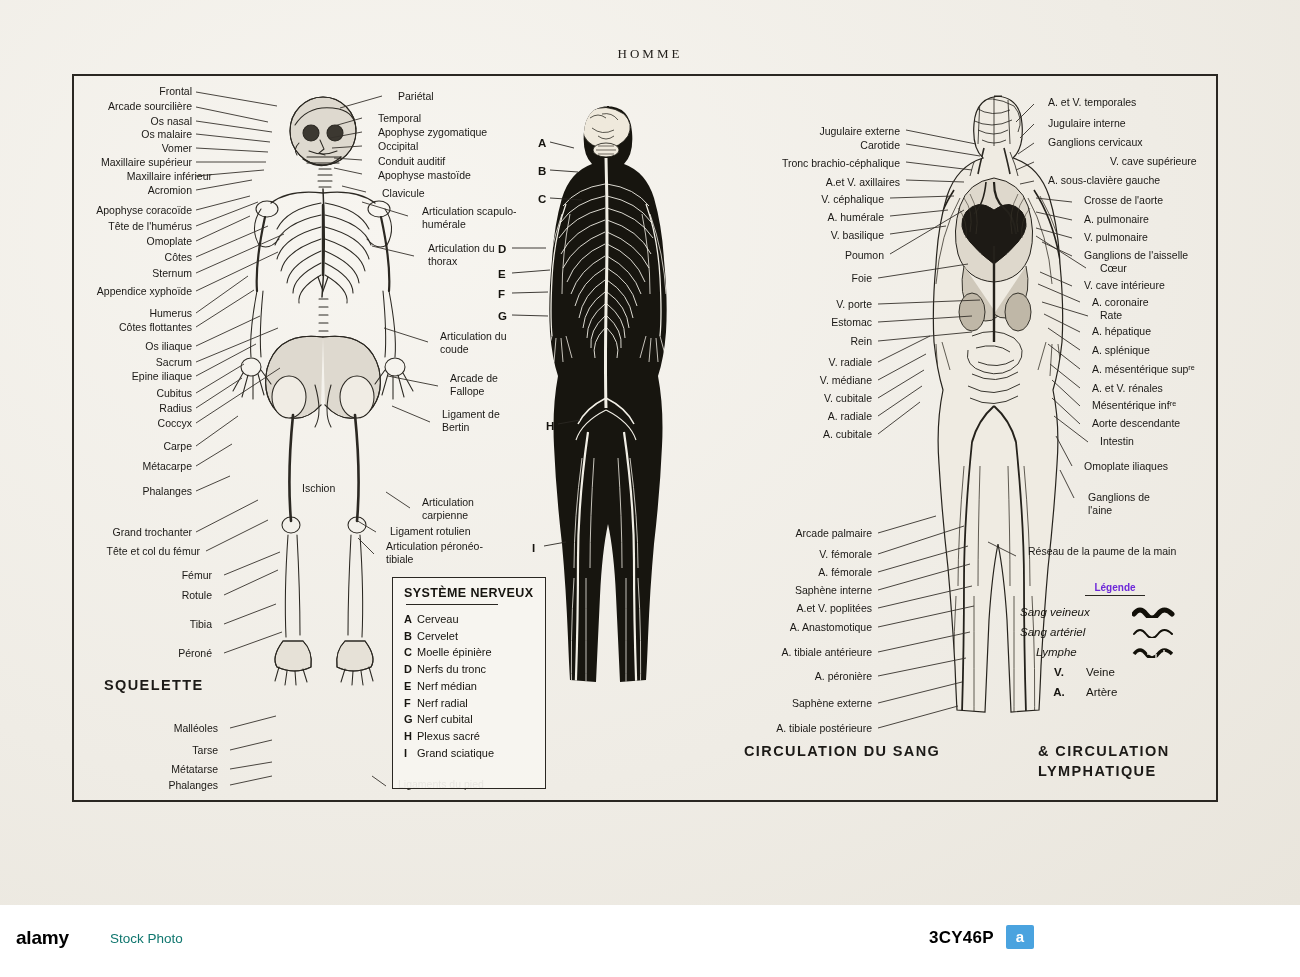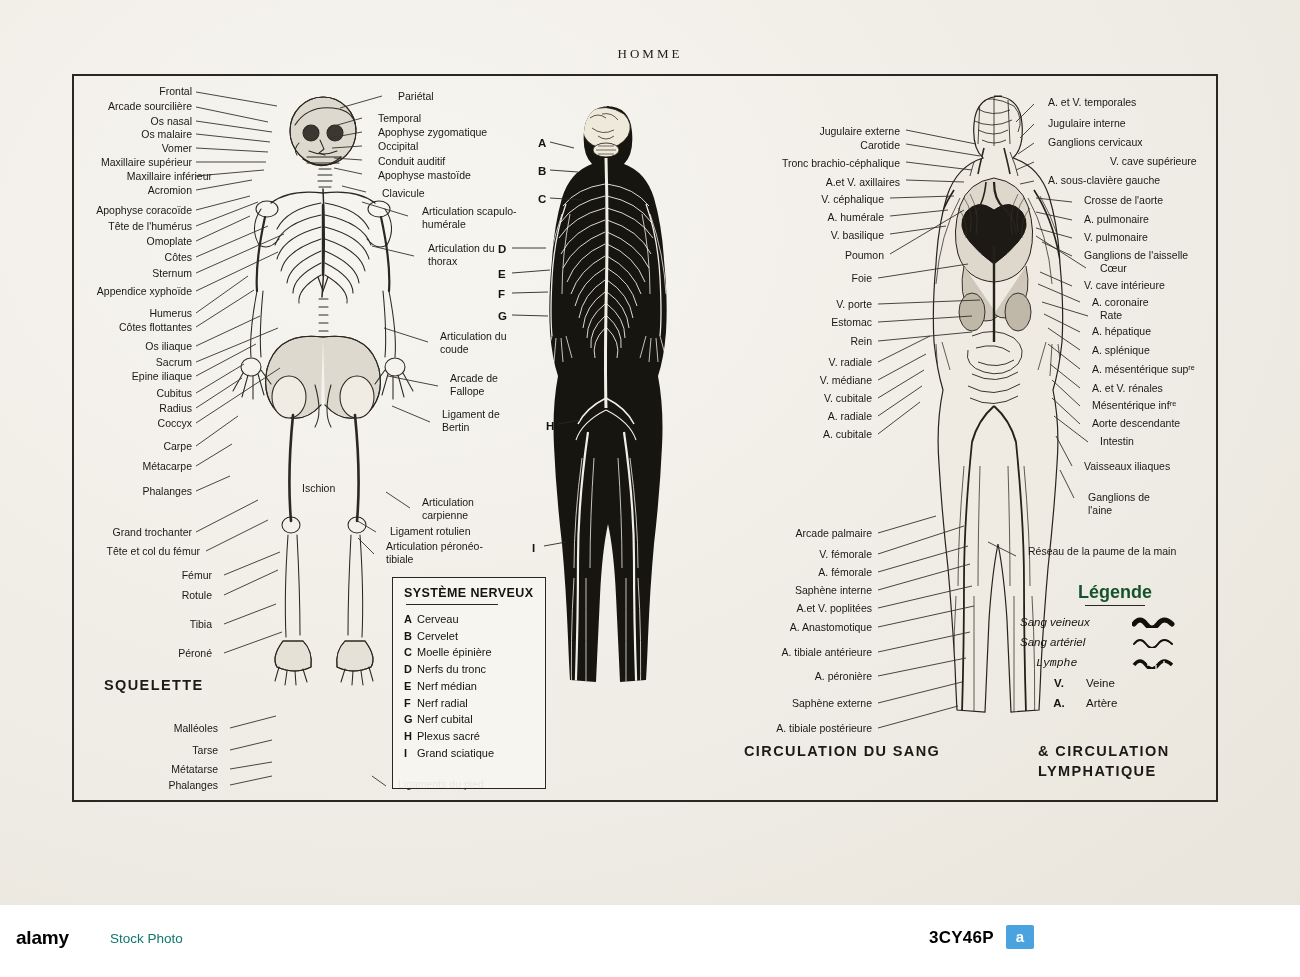--- a/index.html
+++ b/index.html
@@ -124,23 +124,23 @@
     font-weight: bold;
   }
   
   #legend {
     position: absolute;
     left: 1020px;
     top: 582px;
     width: 190px;
   }
   #legend .legend-title {
-    font-size: 18px;
-    font-weight: bold;
-    color: #14532d;
+    font-size: 10px;
+    font-weight: bold;
+    color: #6d28d9;
     text-align: center;
     margin-bottom: 2px;
   }
   #legend .legend-rule {
     width: 60px;
     height: 0;
     border-top: 1px solid #2a2722;
     margin: 0 auto 10px auto;
   }
   .legend-row {
@@ -635,21 +635,21 @@
       <div class="fig-label right" style="left:1074px; top:280px;">V. cave intérieure</div>
       <div class="fig-label right" style="left:1082px; top:297px;">A. coronaire</div>
       <div class="fig-label right" style="left:1090px; top:310px;">Rate</div>
       <div class="fig-label right" style="left:1082px; top:326px;">A. hépatique</div>
       <div class="fig-label right" style="left:1082px; top:345px;">A. splénique</div>
       <div class="fig-label right" style="left:1082px; top:364px;">A. mésentérique supʳᵉ</div>
       <div class="fig-label right" style="left:1082px; top:383px;">A. et V. rénales</div>
       <div class="fig-label right" style="left:1082px; top:400px;">Mésentérique infʳᵉ</div>
       <div class="fig-label right" style="left:1082px; top:418px;">Aorte descendante</div>
       <div class="fig-label right" style="left:1090px; top:436px;">Intestin</div>
-      <div class="fig-label right" style="left:1074px; top:461px;">Vaisseaux iliaques</div>
+      <div class="fig-label right" style="left:1074px; top:461px;">Omoplate iliaques</div>
       <div class="fig-label right" style="left:1078px; top:491px; white-space:normal; width:76px; line-height:1.25;">Ganglions de l'aine</div>
       <div class="fig-label right" style="left:1018px; top:546px;">Réseau de la paume de la main</div>
     </div>
 
     <svg class="figure" style="left:860px; top:86px;" width="360" height="700" viewBox="0 0 360 700">
       <g stroke="#35312b" stroke-width="0.9" fill="none">
         <path d="M46 44 L116 58"></path>
           <path d="M46 58 L120 70"></path>
         <path d="M46 76 L112 84"></path>
           <path d="M46 94 L104 96"></path>
@@ -721,21 +721,21 @@
         </svg>
       </div>
 
       <div class="legend-row">
         <span class="lr-label">Sang artériel</span>
         <svg class="legend-swatch" viewBox="0 0 44 12">
           <path d="M2 8 q6 -8 12 0 q6 8 12 0 q6 -8 14 0" stroke="#121009" stroke-width="2" fill="none" stroke-linecap="round"></path>
         </svg>
       </div>
 
-      <div class="legend-row" style="padding-left:16px;font-family:Liberation Mono, monospace;">
+      <div class="legend-row" style="padding-left:16px;">
         <span class="lr-label" style="width:96px;">Lymphe</span>
         <svg class="legend-swatch" viewBox="0 0 44 12">
           <path d="M2 8 q6 -8 12 0 q6 8 12 0 q6 -8 14 0" stroke="#121009" stroke-width="3.4" fill="none"></path>
           <path d="M8 6 l0 5 M16 4 l0 5 M24 8 l0 5 M32 4 l0 5" stroke="#efebe2" stroke-width="1.4"></path>
         </svg>
       </div>
 
       <div class="legend-row" style="padding-left:24px;">
         <span class="lr-key">V.</span>
         <span class="lr-label plain" style="width:80px; padding-left:12px;">Veine</span>

